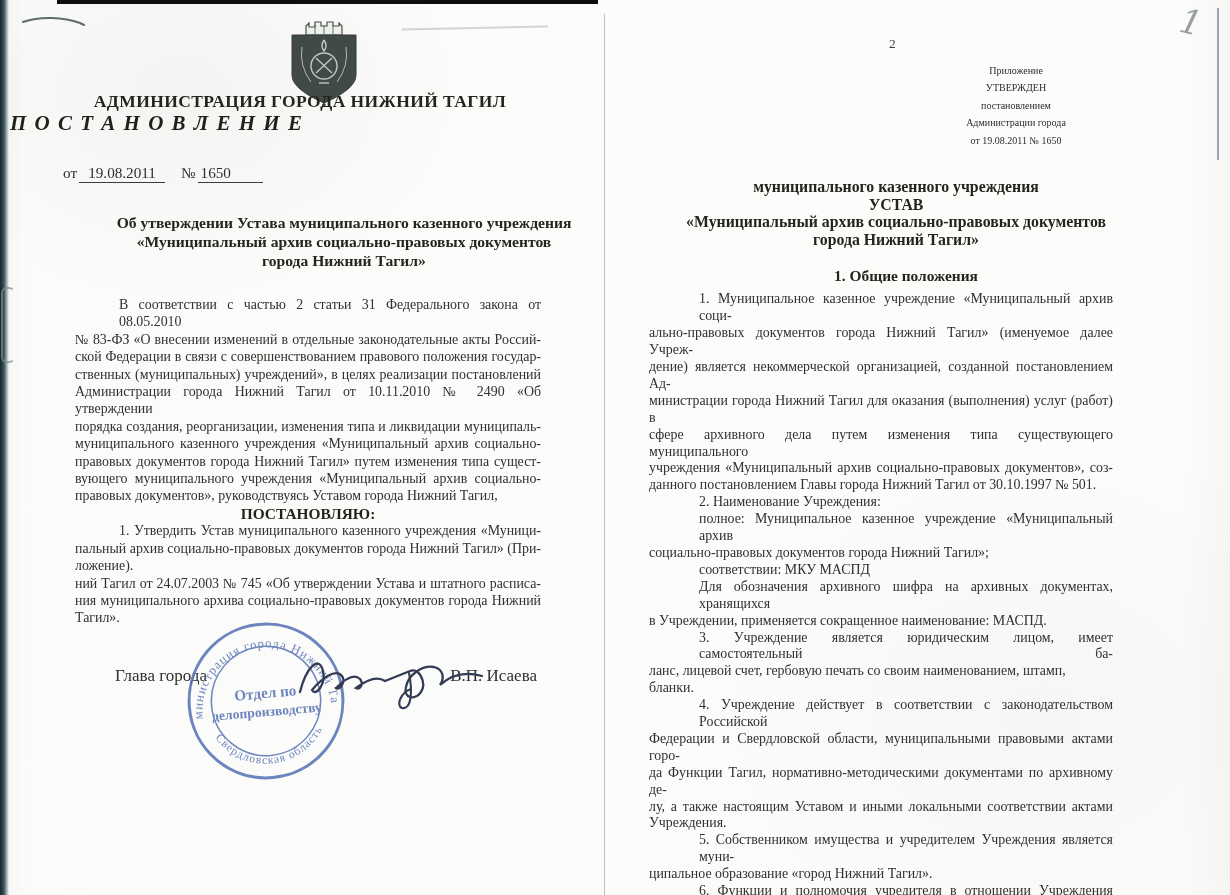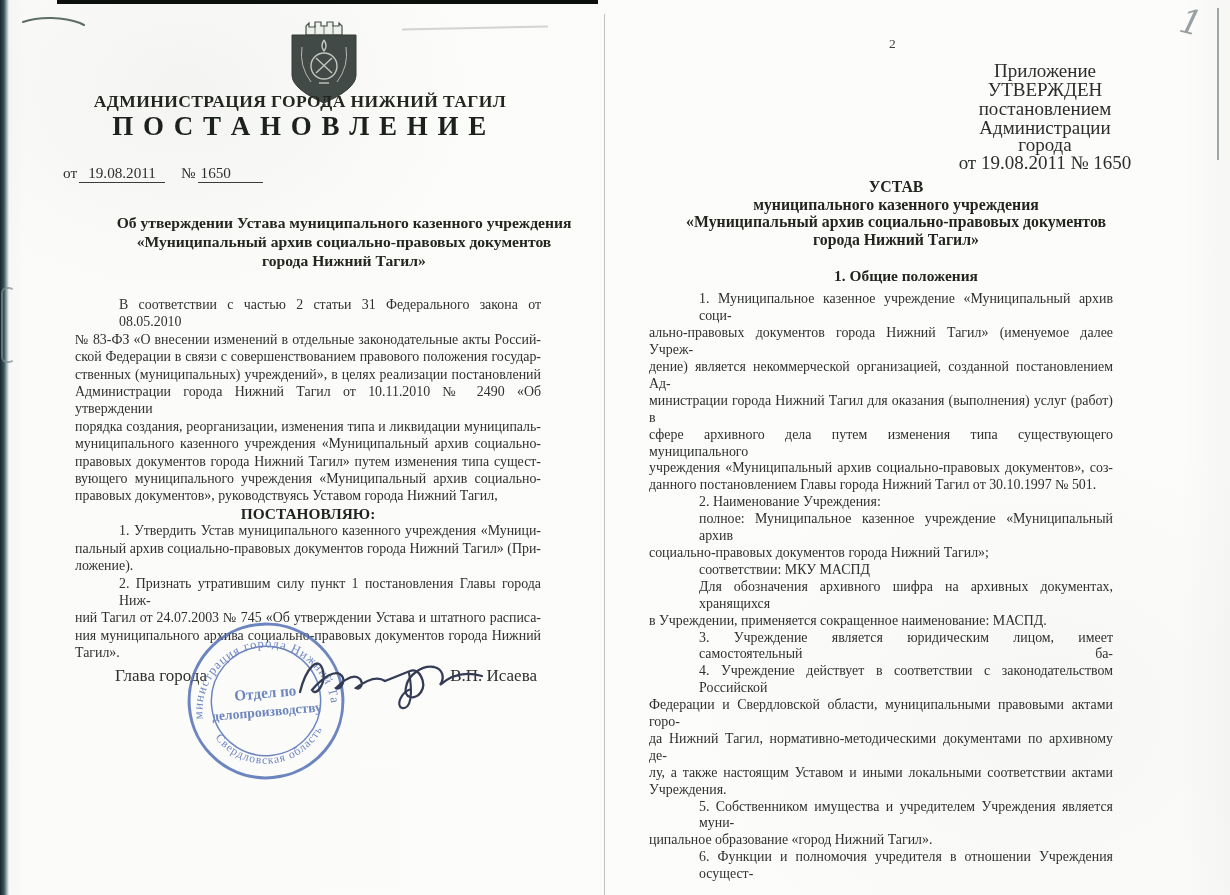--- a/index.html
+++ b/index.html
@@ -30,22 +30,22 @@
     font-size:34px;color:#99a0a2;transform:rotate(14deg);}
 
   .page{position:absolute;top:0;height:895px;}
   .page-left{left:10px;width:585px;}
   .page-right{left:600px;width:620px;}
 
   
   .coat{position:absolute;left:279px;top:17px;}
   .org-name{position:absolute;left:0;top:91px;width:580px;text-align:center;padding-right:14px;
     font-weight:bold;font-size:17.5px;letter-spacing:.4px;color:#23261f;}
-  .doc-type{position:absolute;left:0;top:111px;width:580px;text-align:center;padding-right:38px;
-    font-weight:bold;font-size:27px;letter-spacing:1.5px;color:#1d211c;}
+  .doc-type{position:absolute;left:0;top:111px;width:580px;padding-right:38px;
+    font-weight:bold;font-size:21px;letter-spacing:1.5px;color:#1d211c;font-style:italic;}
   .dateline{position:absolute;left:53px;top:164px;font-size:15.2px;color:#2c2f2c;}
   .dateline .lbl{margin-right:2px;}
   .ul{display:inline-block;border-bottom:1.3px solid #3a3d3a;text-align:center;}
   .ul.date{width:86px;}
   .ul.num{width:62px;text-align:left;padding-left:3px;}
   .dateline .gap{display:inline-block;width:16px;}
 
   .title-block{position:absolute;left:65px;top:213px;width:466px;padding-left:36px;
     text-align:center;font-weight:bold;font-size:15.6px;line-height:19.2px;color:#23261f;}
 
@@ -58,22 +58,22 @@
   .resolve{font-weight:bold;text-align:center;font-size:15.4px;line-height:17.4px;color:#1f231e;}
 
   .sig-row{position:absolute;left:65px;top:666px;width:466px;display:flex;
     justify-content:space-between;font-size:17px;padding:0 4px 0 40px;box-sizing:border-box;}
   .stamp{position:absolute;opacity:.82;}
   .stamp-left{left:170px;top:615px;}
   .autograph{position:absolute;left:282px;top:638px;}
 
   
   .pageno{position:absolute;left:289px;top:36px;font-size:13.5px;color:#3c3f3c;}
-  .approval{position:absolute;left:357px;top:62px;width:176px;text-align:center;
-    font-size:19px;line-height:17.4px;color:#2b2e2b;}
+  .approval{position:absolute;left:328px;top:62px;width:176px;text-align:center;
+    font-size:10px;line-height:17.4px;color:#2b2e2b;}
   .right-flow{position:absolute;left:49px;top:178px;width:464px;}
   .rhead{text-align:center;font-weight:bold;font-size:15.8px;line-height:17.6px;
     padding-left:30px;color:#22251f;}
   .rsection{text-align:center;font-weight:bold;font-size:15.4px;margin-top:19px;
     padding-left:50px;color:#22251f;}
 </style>
 </head>
 <body>
 
 <div class="scan">
@@ -138,21 +138,20 @@
           <div class="line j">вующего муниципального учреждения «Муниципальный архив социально-</div>
           <div class="line">правовых документов», руководствуясь Уставом города Нижний Тагил,</div>
         </div>
       <div class="resolve">ПОСТАНОВЛЯЮ:</div>
       <div>
           <div class="line i j">1. Утвердить Устав муниципального казенного учреждения «Муници-</div>
           <div class="line j">пальный архив социально-правовых документов города Нижний Тагил» (При-</div>
           <div class="line">ложение).</div>
         </div>
       <div>
-          <div class="line i j">2. Признать утратившим силу пункт 1 постановления Главы города Ниж-</div>
           <div class="line j">ний Тагил от 24.07.2003 № 745 «Об утверждении Устава и штатного расписа-</div>
           <div class="line j">ния муниципального архива социально-правовых документов города Нижний</div>
           <div class="line">Тагил».</div>
         </div>
     </div>
 
     <div class="sig-row">
       <span>Глава города</span>
       <span>В.П. Исаева</span>
     </div>
@@ -187,44 +186,45 @@
     <div class="approval">
         <div class="line">Приложение</div>
         <div class="line">УТВЕРЖДЕН</div>
         <div class="line">постановлением</div>
         <div class="line">Администрации города</div>
         <div class="line">от 19.08.2011 № 1650</div>
       </div>
 
     <div class="right-flow">
       <div class="rhead">
+          <div class="line">муниципального казенного учреждения</div>
           <div class="line">УСТАВ</div>
-          <div class="line">муниципального казенного учреждения</div>
           <div class="line">«Муниципальный архив социально-правовых документов</div>
           <div class="line">города Нижний Тагил»</div>
         </div>
       <div class="rsection">1. Общие положения</div>
       <div class="body-right">
           <div class="line i j">1. Муниципальное казенное учреждение «Муниципальный архив соци-</div>
           <div class="line j">ально-правовых документов города Нижний Тагил» (именуемое далее Учреж-</div>
           <div class="line j">дение) является некоммерческой организацией, созданной постановлением Ад-</div>
           <div class="line j">министрации города Нижний Тагил для оказания (выполнения) услуг (работ) в</div>
           <div class="line j">сфере архивного дела путем изменения типа существующего муниципального</div>
           <div class="line j">учреждения «Муниципальный архив социально-правовых документов», соз-</div>
           <div class="line">данного постановлением Главы города Нижний Тагил от 30.10.1997 № 501.</div>
           <div class="line i">2. Наименование Учреждения:</div>
           <div class="line i j">полное: Муниципальное казенное учреждение «Муниципальный архив</div>
           <div class="line">социально-правовых документов города Нижний Тагил»;</div>
           <div class="line i">соответствии: МКУ МАСПД</div>
           <div class="line i j">Для обозначения архивного шифра на архивных документах, хранящихся</div>
           <div class="line">в Учреждении, применяется сокращенное наименование: МАСПД.</div>
           <div class="line i j">3. Учреждение является юридическим лицом, имеет самостоятельный ба-</div>
+          <div class="line">ланс, лицевой счет, гербовую печать со своим наименованием, штамп, бланки.</div>
           <div class="line i j">4. Учреждение действует в соответствии с законодательством Российской</div>
           <div class="line j">Федерации и Свердловской области, муниципальными правовыми актами горо-</div>
-          <div class="line j">да Нижний Тагил, нормативно-методическими документами по архивному де-</div>
+          <div class="line j">да Функции Тагил, нормативно-методическими документами по архивному де-</div>
           <div class="line j">лу, а также настоящим Уставом и иными локальными соответствии актами</div>
           <div class="line">Учреждения.</div>
           <div class="line i j">5. Собственником имущества и учредителем Учреждения является муни-</div>
           <div class="line">ципальное образование «город Нижний Тагил».</div>
           <div class="line i j">6. Функции и полномочия учредителя в отношении Учреждения осущест-</div>
         </div>
     </div>
   </section>
 
 </div>

